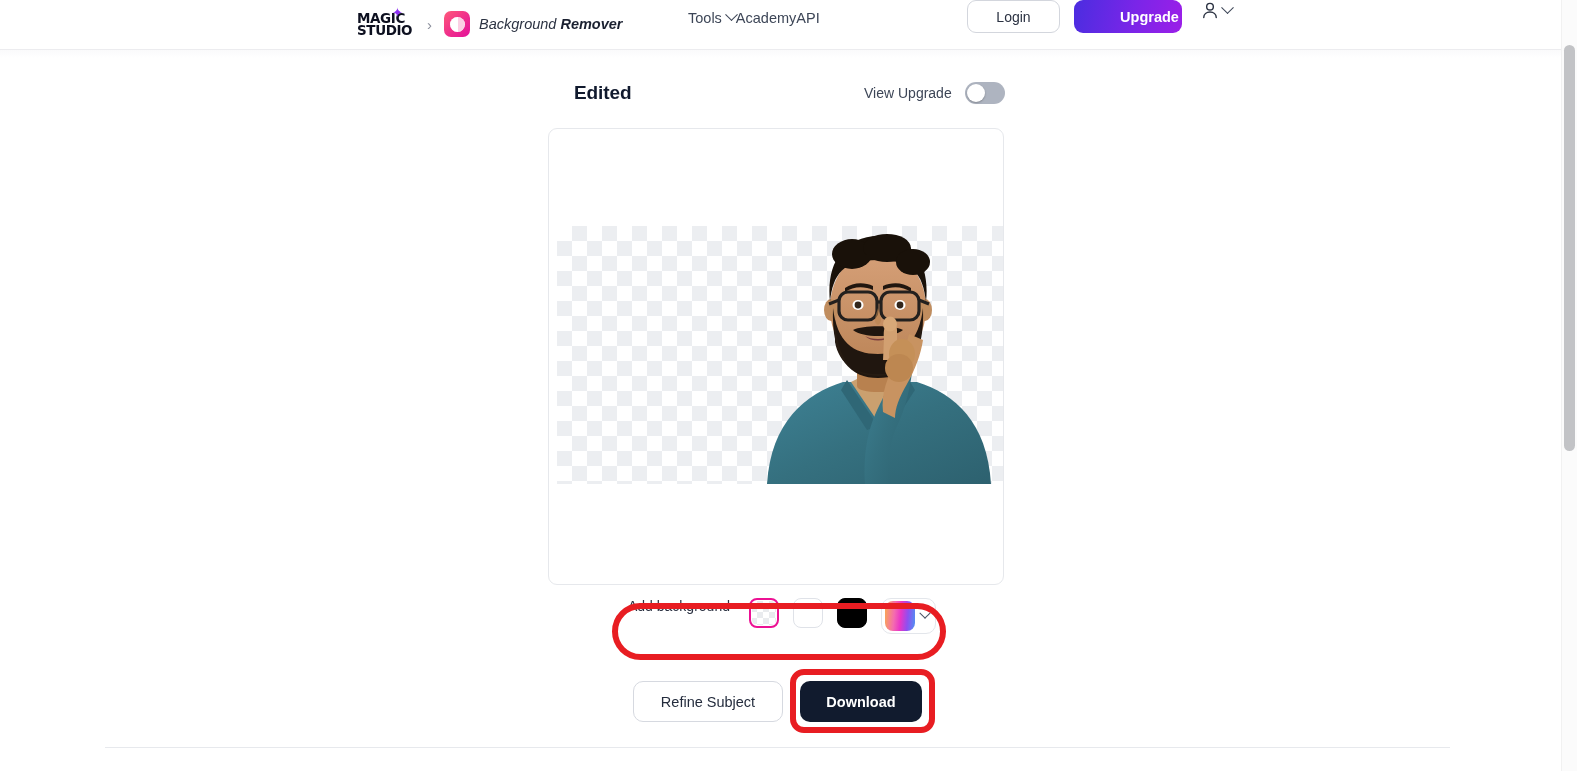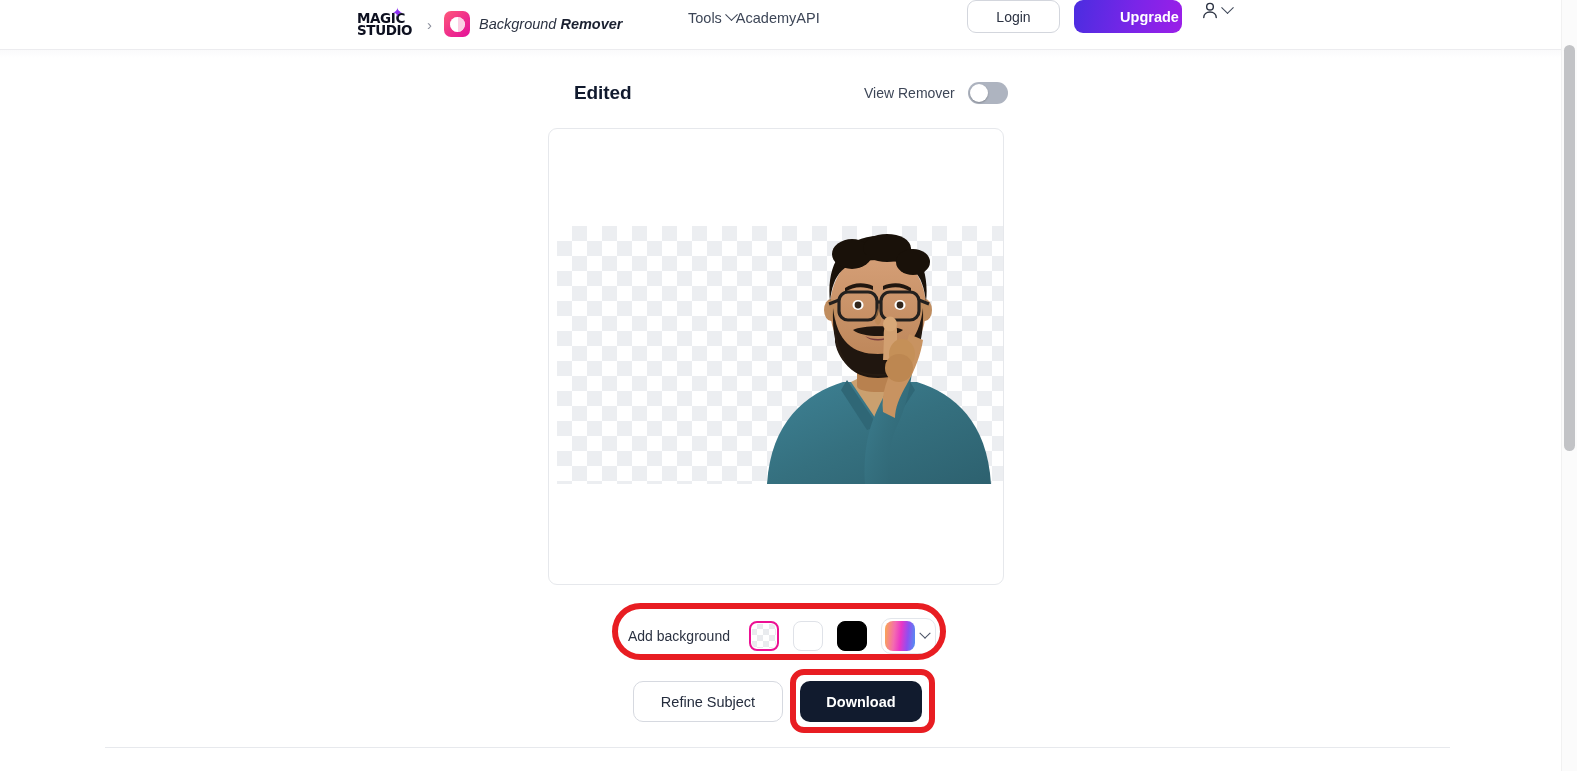--- a/index.html
+++ b/index.html
@@ -131,22 +131,22 @@
       linear-gradient(45deg, #eceef1 25%, transparent 25%, transparent 75%, #eceef1 75%),
       linear-gradient(45deg, #eceef1 25%, transparent 25%, transparent 75%, #eceef1 75%);
     background-size: 30px 30px;
     background-position: 0 0, 15px 15px;
   }
   
   .subject { position: absolute; left: 190px; bottom: 0; width: 262px; height: 258px; }
 
   
   .bg-row {
-    position: absolute; left: 628px; top: 618px;
-    display: flex; align-items: center; gap: 14px;
+    position: absolute; left: 628px; top: 598px;
+    display: flex; align-items: flex-start; gap: 14px;
   }
   .bg-label { font-size: 14px; color: #2b3242; margin-right: 5px; }
   .swatch {
     width: 30px; height: 30px; border-radius: 8px;
     border: 1.2px solid #dfe2e8; cursor: pointer; flex: none;
     position: relative; overflow: hidden;
   }
   .swatch.selected {
     border: 2.6px solid #ec1193;
     box-shadow: 0 0 0 1px #fff inset;
@@ -269,21 +269,21 @@
         <span class="chev"></span>
       </div>
     </div>
   </div>
 
   <div class="page-bg-top"></div>
 
   <div class="edited-label">Edited</div>
 
   <div class="view-original-wrap">
-    <span class="view-original-label">View Remover</span>
+    <span class="view-original-label">View Upgrade</span>
     <div class="toggle">
         <span class="knob"></span>
       </div>
   </div>
 
   <div class="canvas">
     <div class="img-area">
       <svg class="subject" viewBox="0 0 262 258">
         <defs>
           <linearGradient id="shirt" x1="0" y1="0" x2="1" y2="1">

